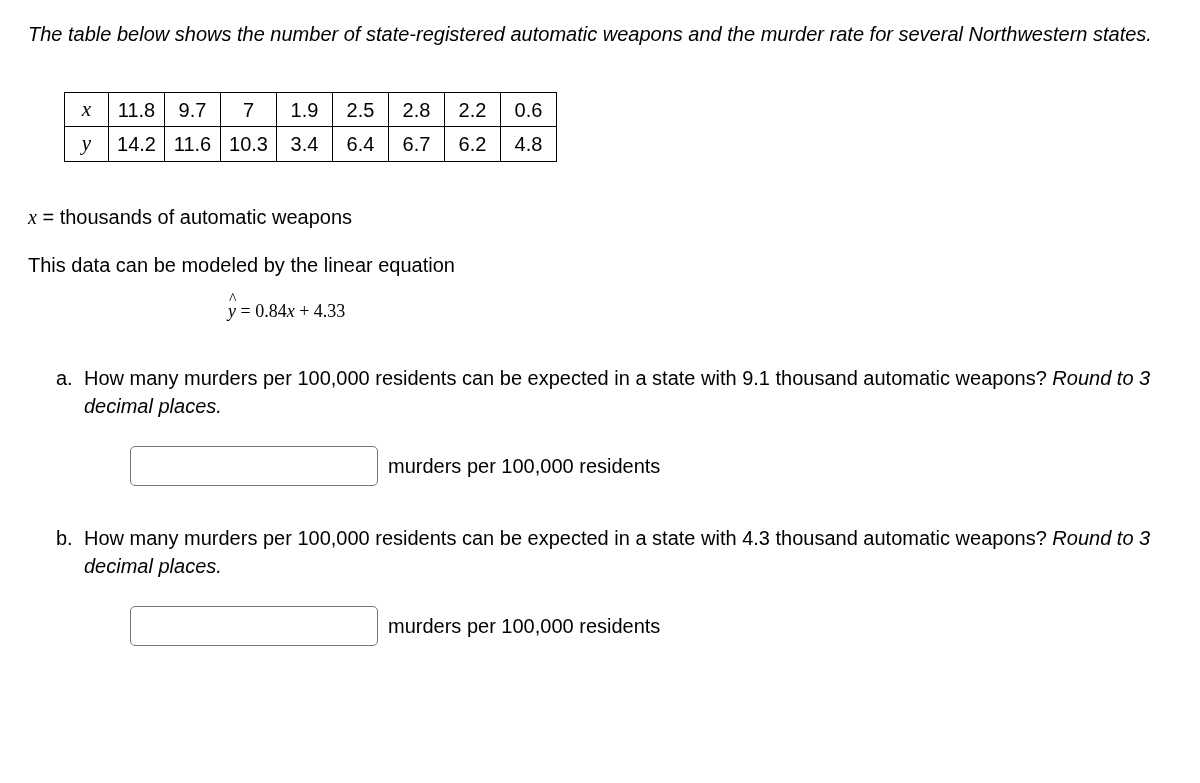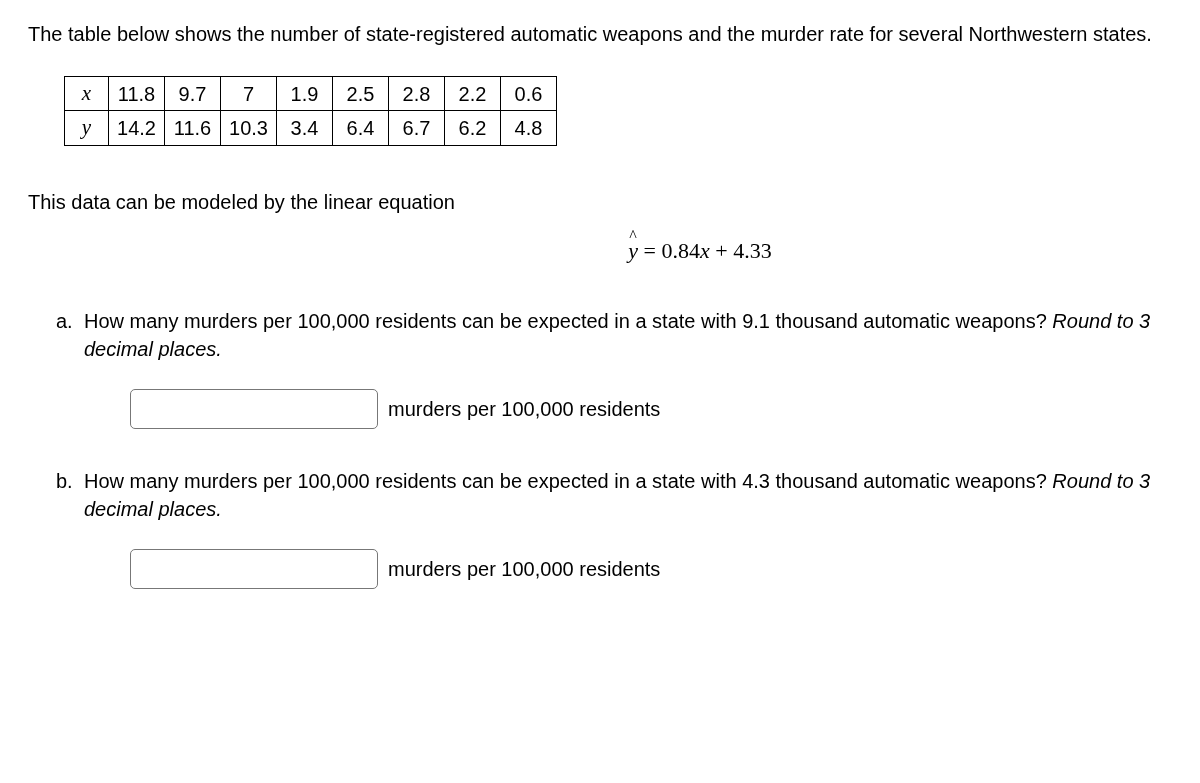--- a/index.html
+++ b/index.html
@@ -6,21 +6,22 @@
     body {
       font-family: 'Segoe UI', Arial, sans-serif;
       font-size: 20px;
       color: #000;
       margin: 0;
       padding: 20px 28px;
       line-height: 1.4;
       width: 1200px;
     }
     .intro {
-      margin-bottom: 28px;
+      margin-bottom: 44px;
+      font-style: italic;
     }
     .data-table {
       border-collapse: collapse;
       margin-left: 36px;
       margin-bottom: 42px;
     }
     .data-table td {
       border: 1px solid #000;
       padding: 2px 8px;
       text-align: center;
@@ -42,23 +43,23 @@
       line-height: 1.35;
     }
     .mathvar {
       font-style: italic;
       font-family: 'Times New Roman', serif;
     }
     .prompt2 {
       margin-bottom: 20px;
     }
     .equation {
-      text-align: center;
+      text-align: left;
       font-family: 'Times New Roman', serif;
-      font-size: 22px;
+      font-size: 18px;
       margin-bottom: 40px;
       padding-left: 200px;
     }
     .yhat {
       font-style: italic;
       position: relative;
       display: inline-block;
     }
     .yhat::before {
       content: "^";
@@ -131,20 +132,23 @@
     <td>3.4</td>
     <td>6.4</td>
     <td>6.7</td>
     <td>6.2</td>
     <td>4.8</td>
   </tr>
 </tbody>
   </table>
 
 <div class="defs">
+  <div class="defs-line">
+    <span class="mathvar">x</span><span> = </span><span>thousands of automatic weapons</span>
+  </div>
 </div>
 
 <div class="prompt2">This data can be modeled by the linear equation</div>
 
 <div class="equation">
   <span class="yhat">y</span><span>  =  </span><span>0.84</span><span class="eqx">x</span><span> + </span><span>4.33</span>
 </div>
 
 <div class="questions">
 

